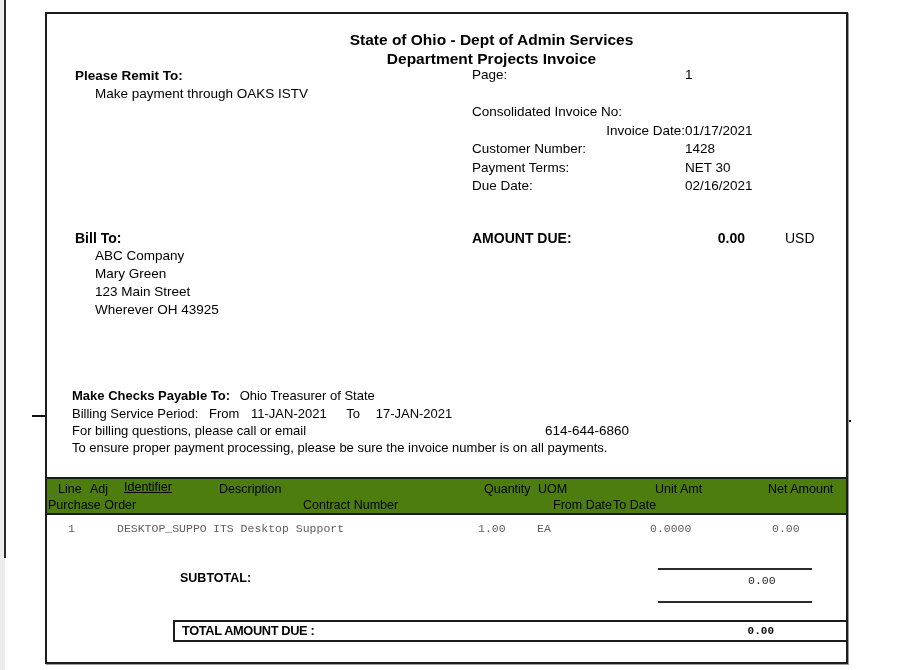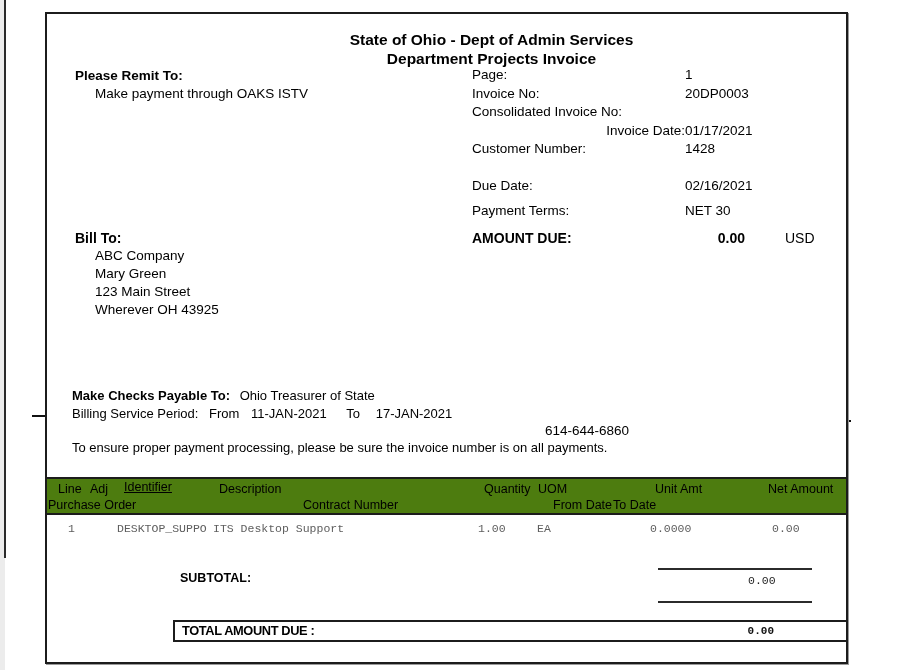--- a/index.html
+++ b/index.html
@@ -71,33 +71,30 @@
     <div>State of Ohio - Dept of Admin Services</div>
     <div>Department Projects Invoice</div>
   </div>
 
   <div class="abs b fs13" style="left:28px; top:54px;">Please Remit To:</div>
   <div class="abs fs13" style="left:48px; top:72px;">Make payment through OAKS ISTV</div>
 
   <div class="info-row" style="top:53px;">
     <span class="lbl">Page:</span><span>1</span>
   </div>
-  <div class="info-row" style="top:71.5px;">
-    <span class="lbl">Invoice No:</span><span>20DP0003</span>
-  </div>
   <div class="info-row" style="top:90px;">
     <span class="lbl">Consolidated Invoice No:</span><span></span>
   </div>
   <div class="info-row" style="top:108.5px;text-align:right;">
     <span class="lbl">Invoice Date:</span><span>01/17/2021</span>
   </div>
   <div class="info-row" style="top:127px;">
     <span class="lbl">Customer Number:</span><span>1428</span>
   </div>
-  <div class="info-row" style="top:145.5px;margin-top:43px;">
+  <div class="info-row" style="top:145.5px;">
     <span class="lbl">Payment Terms:</span><span>NET 30</span>
   </div>
   <div class="info-row" style="top:164px;">
     <span class="lbl">Due Date:</span><span>02/16/2021</span>
   </div>
 
   <div class="abs b fs14" style="left:28px; top:216px;">Bill To:</div>
   <div class="addr-line" style="top:234px;">ABC Company</div>
   <div class="addr-line" style="top:252px;">Mary Green</div>
   <div class="addr-line" style="top:270px;">123 Main Street</div>
@@ -110,20 +107,23 @@
   <div class="pay-line" style="top:374px;">
     <span class="b">Make Checks Payable To:</span>
     <span style="margin-left:6px;">Ohio Treasurer of State</span>
   </div>
   <div class="pay-line" style="top:392px;">
     <span>Billing Service Period:</span>
     <span style="margin-left:7px;">From</span>
     <span style="margin-left:8px;">11-JAN-2021</span>
     <span style="margin-left:16px;">To</span>
     <span style="margin-left:12px;">17-JAN-2021</span>
+  </div>
+  <div class="pay-line" style="top:409px;">
+    <span>For billing questions, please call or email</span>
   </div>
   <div class="abs fs13" style="left:498px; top:409px;">614-644-6860</div>
   <div class="pay-line" style="top:426px;">To ensure proper payment processing, please be sure the invoice number is on all payments.</div>
 
   <div class="items-header-box">
     <div class="hcell" style="left:11px;  top:3px;">Line</div>
     <div class="hcell" style="left:43px;  top:3px;">Adj</div>
     <div class="hcell" style="left:77px;  top:1px;text-decoration:underline;">Identifier</div>
     <div class="hcell" style="left:172px; top:3px;">Description</div>
     <div class="hcell" style="left:437px; top:3px;">Quantity</div>

